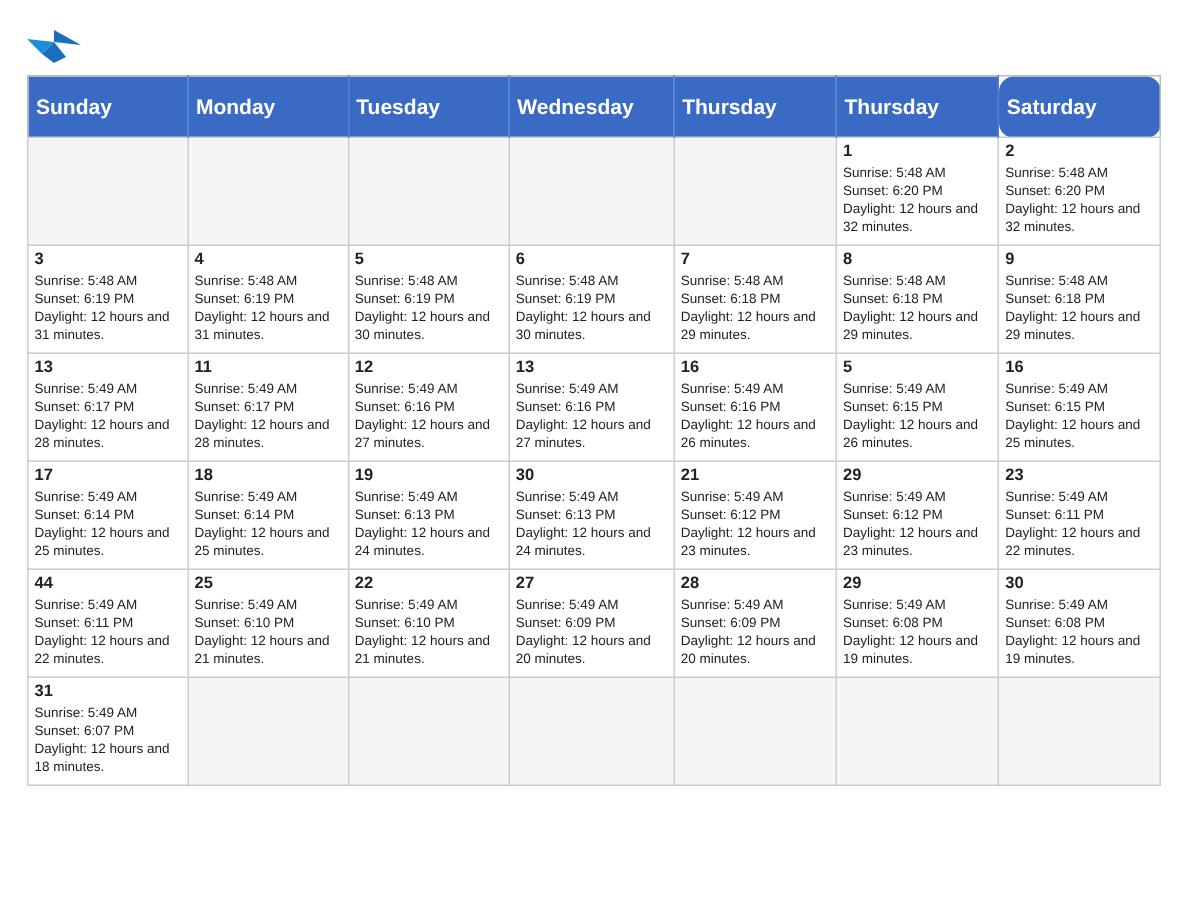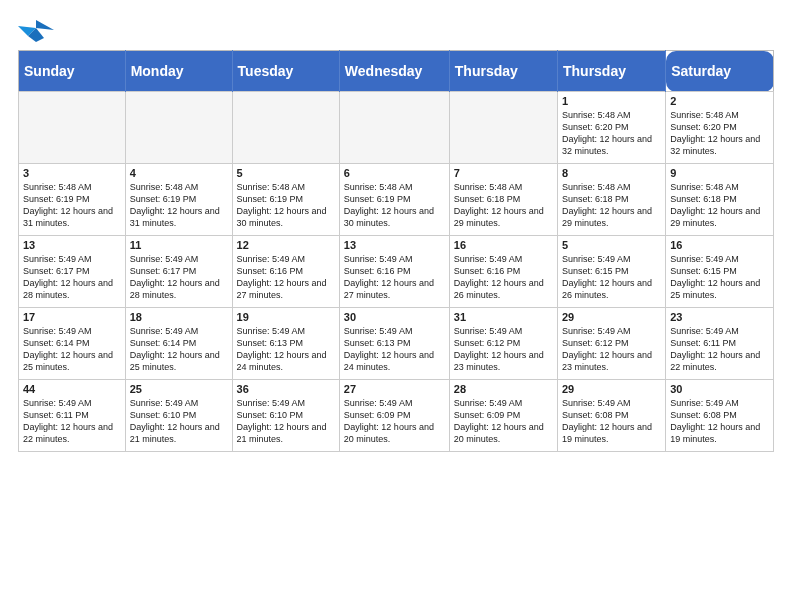--- a/index.html
+++ b/index.html
@@ -250,21 +250,21 @@
 Sunset: 6:13 PM
 Daylight: 12 hours and 24 minutes.</div>
           </td>
           <td>
             <span class="day-number">30</span>
             <div class="day-info">Sunrise: 5:49 AM
 Sunset: 6:13 PM
 Daylight: 12 hours and 24 minutes.</div>
           </td>
           <td>
-            <span class="day-number">31</span>
+            <span class="day-number">21</span>
             <div class="day-info">Sunrise: 5:49 AM
 Sunset: 6:12 PM
 Daylight: 12 hours and 23 minutes.</div>
           </td>
           <td>
             <span class="day-number">29</span>
             <div class="day-info">Sunrise: 5:49 AM
 Sunset: 6:12 PM
 Daylight: 12 hours and 23 minutes.</div>
           </td>
@@ -282,21 +282,21 @@
 Sunset: 6:11 PM
 Daylight: 12 hours and 22 minutes.</div>
           </td>
           <td>
             <span class="day-number">25</span>
             <div class="day-info">Sunrise: 5:49 AM
 Sunset: 6:10 PM
 Daylight: 12 hours and 21 minutes.</div>
           </td>
           <td>
-            <span class="day-number">36</span>
+            <span class="day-number">22</span>
             <div class="day-info">Sunrise: 5:49 AM
 Sunset: 6:10 PM
 Daylight: 12 hours and 21 minutes.</div>
           </td>
           <td>
             <span class="day-number">27</span>
             <div class="day-info">Sunrise: 5:49 AM
 Sunset: 6:09 PM
 Daylight: 12 hours and 20 minutes.</div>
           </td>
@@ -311,16 +311,30 @@
             <div class="day-info">Sunrise: 5:49 AM
 Sunset: 6:08 PM
 Daylight: 12 hours and 19 minutes.</div>
           </td>
           <td>
             <span class="day-number">30</span>
             <div class="day-info">Sunrise: 5:49 AM
 Sunset: 6:08 PM
 Daylight: 12 hours and 19 minutes.</div>
           </td>
+        </tr>
+        <tr>
+          <td>
+            <span class="day-number">31</span>
+            <div class="day-info">Sunrise: 5:49 AM
+Sunset: 6:07 PM
+Daylight: 12 hours and 18 minutes.</div>
+          </td>
+          <td class="empty"></td>
+          <td class="empty"></td>
+          <td class="empty"></td>
+          <td class="empty"></td>
+          <td class="empty"></td>
+          <td class="empty"></td>
         </tr>
       </tbody>
   </table>
 </div>
 
 </body></html>

